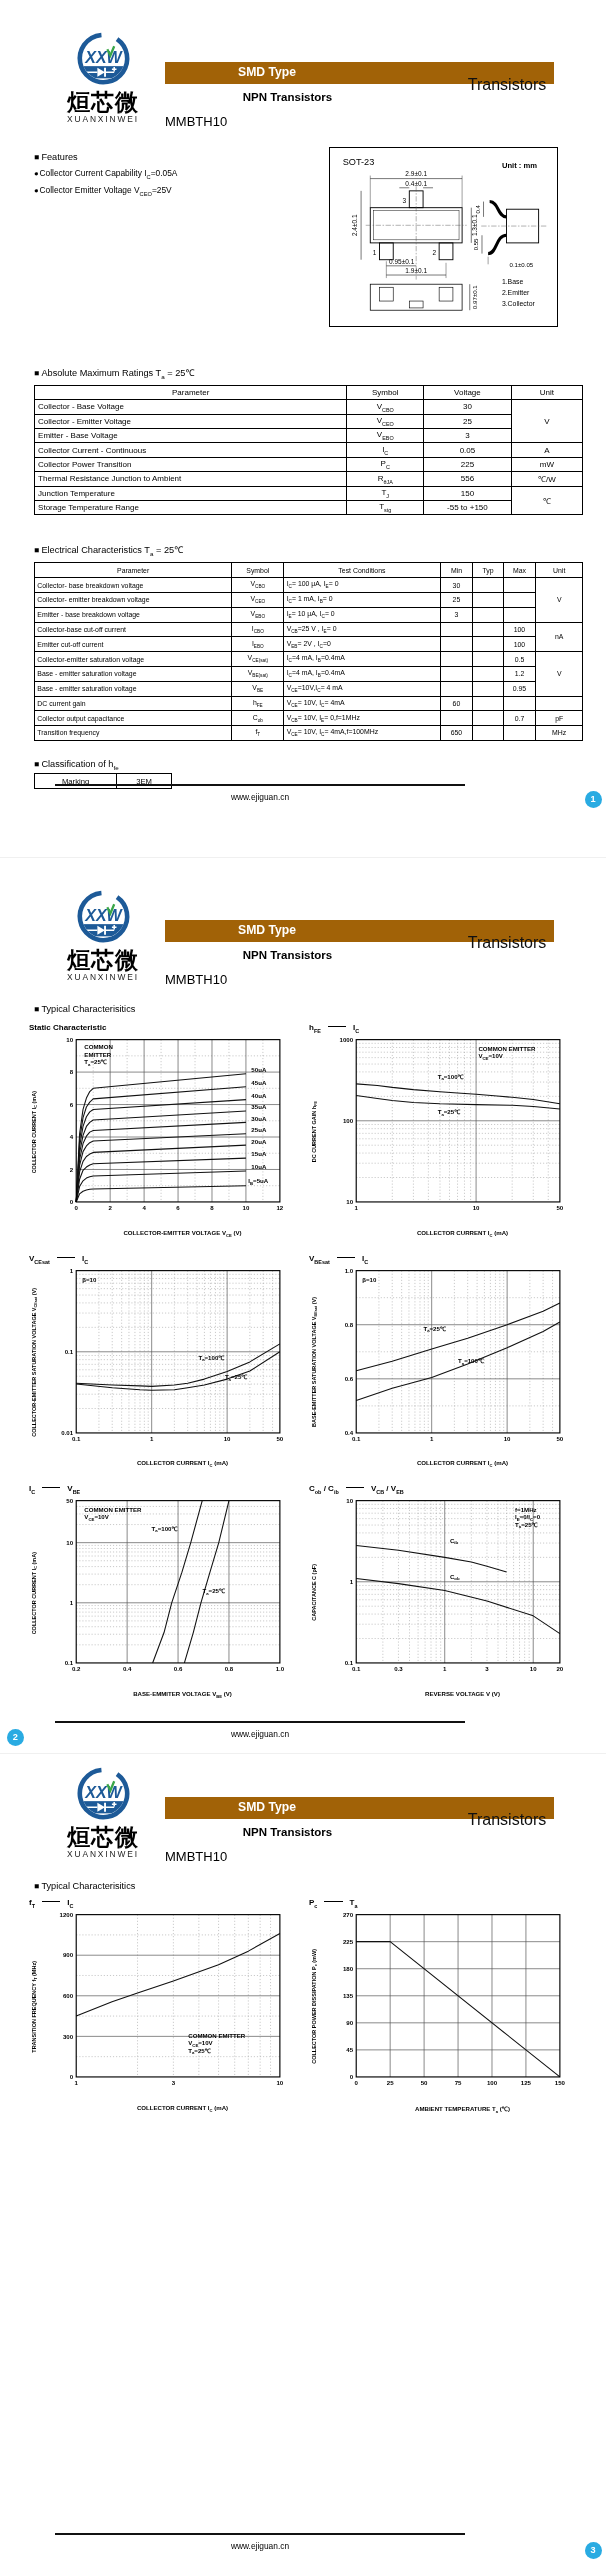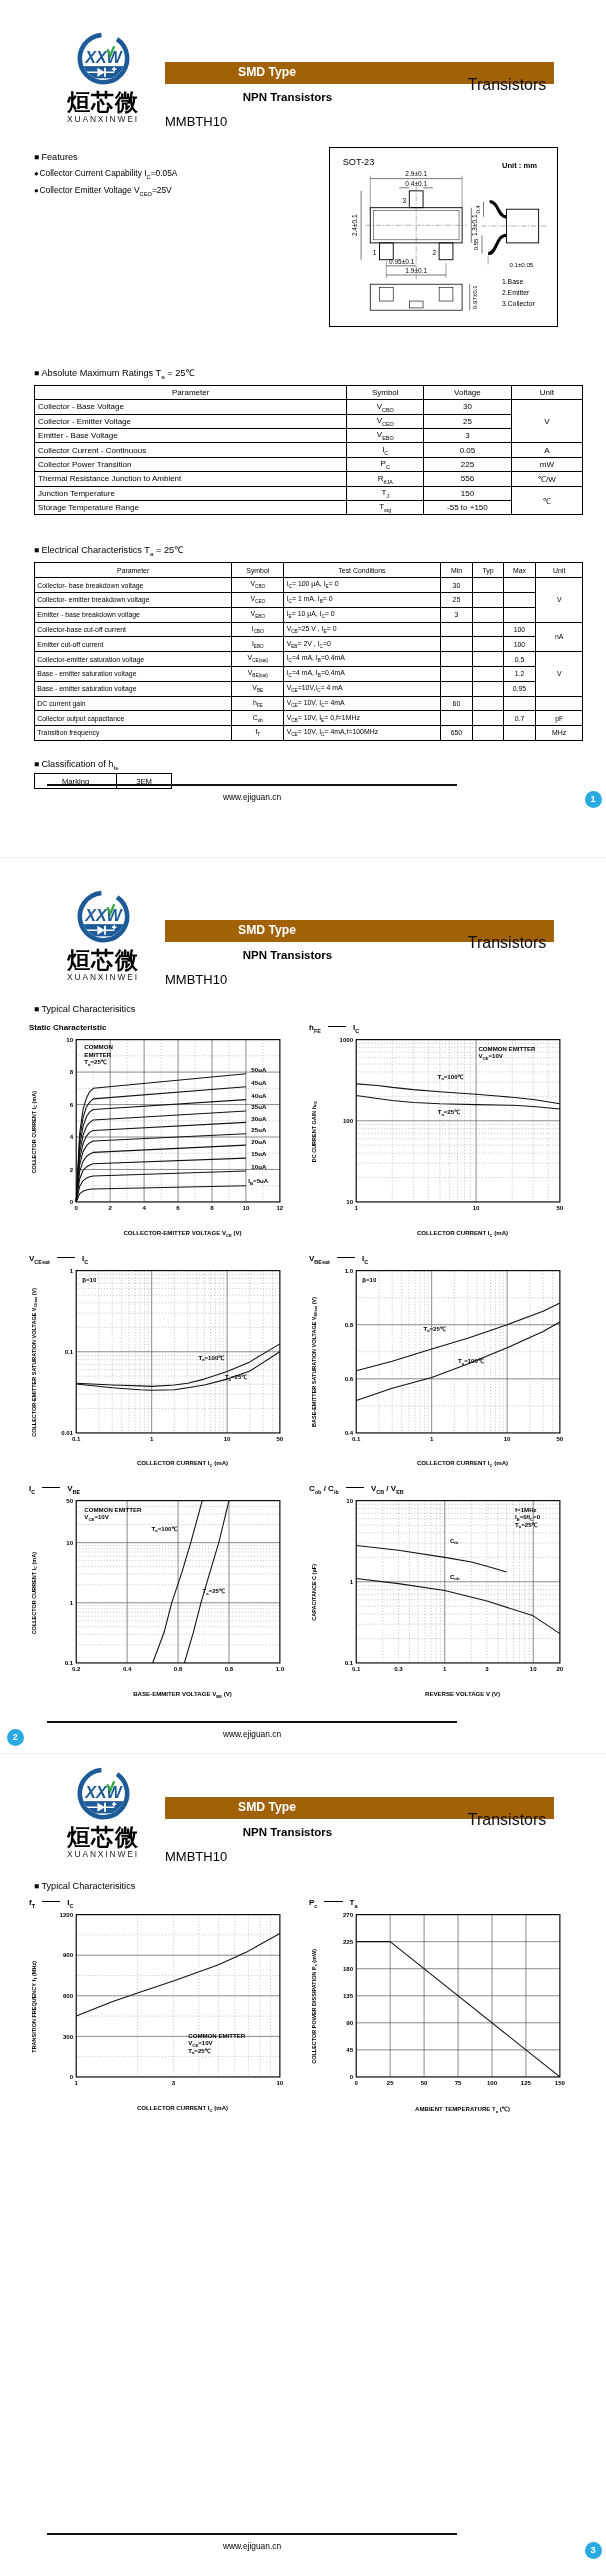--- a/index.html
+++ b/index.html
@@ -42,21 +42,21 @@
   .charts-grid{position:absolute;left:29px;width:559px;display:grid;grid-template-columns:280px 279px;row-gap:15.3px;}
   .page2 .charts-grid{top:165px;}
   .page3 .charts-grid{top:144px;}
   .chart{width:276px;}
   .chart-title{text-align:left;font-size:8px;font-weight:bold;height:12.2px;}
   .tdash{display:inline-block;width:18.4px;border-top:1.2px solid #000;vertical-align:middle;margin:0 6.9px 2.3px 6.9px;}
   .chart-body{display:flex;align-items:center;}
   .ylab{writing-mode:vertical-rl;transform:rotate(180deg);font-size:5.5px;font-weight:bold;text-align:center;width:11.5px;line-height:10px;}
   .xlab{text-align:center;font-size:6.1px;font-weight:bold;margin-top:0.8px;padding-left:31px;}
   
-  .footer{position:absolute;left:0;width:504px;}
+  .footer{position:absolute;left:8px;width:504px;}
   .page1 .footer{top:784px;}
   .page2 .footer{top:863px;}
   .page3 .footer{top:779px;}
   .fline{height:2.3px;background:#111;margin:0 47px;}
   .furl{text-align:center;font-size:8.4px;margin-top:5.4px;}
   .badge{position:absolute;width:17px;height:17px;border-radius:50%;background:#29ABE2;color:#fff;font-size:9.2px;font-weight:bold;text-align:center;line-height:17px;}
   .badge1{right:5.4px;top:791px;}
   .badge2{left:6.9px;top:871px;}
   .badge3{right:5.4px;top:788px;}
   svg text{font-family:"Liberation Sans",sans-serif;}

